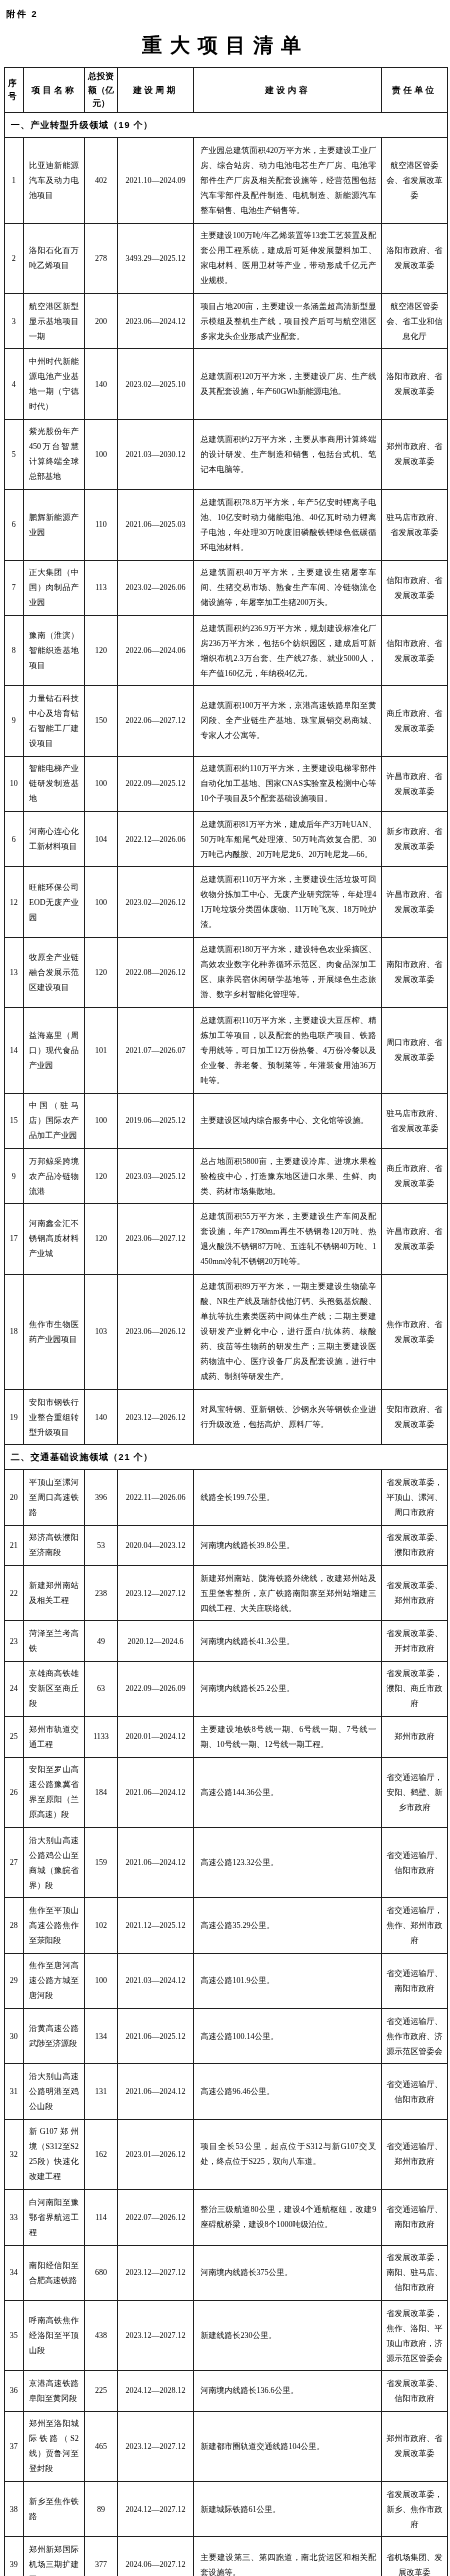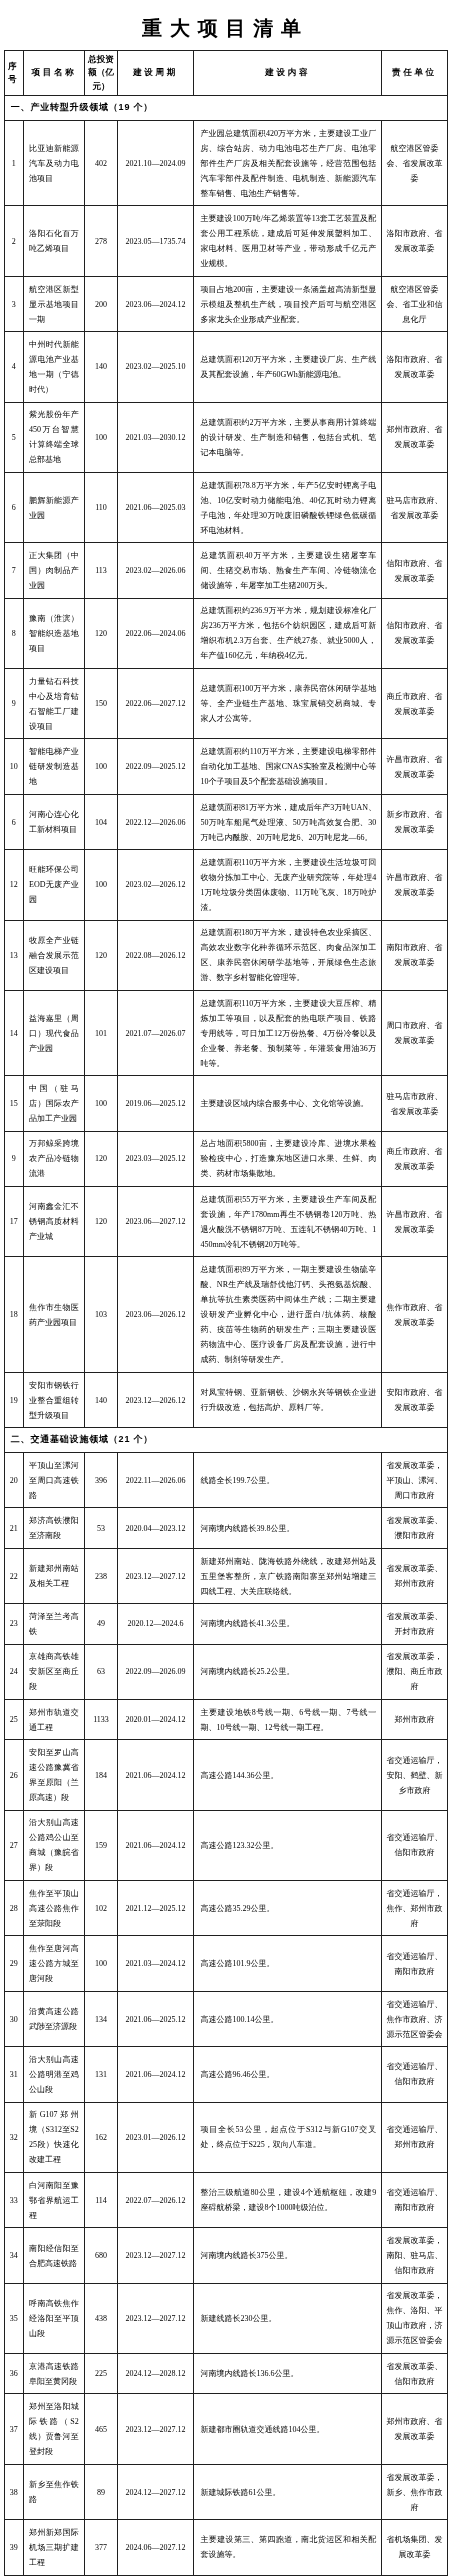--- a/index.html
+++ b/index.html
@@ -20,20 +20,21 @@
   td.col-name{text-align:justify;text-justify:inter-ideograph;padding-left:5.2px;padding-right:5.2px;}
   td.col-content{text-align:justify;text-justify:inter-ideograph;padding-left:6.3px;padding-right:5.2px;}
   td.col-resp{text-align:center;padding-left:2.1px;padding-right:2.1px;}
   tr.section-row td{font-family:"Liberation Sans","DejaVu Sans",sans-serif;font-weight:bold;
     font-size:9px;text-align:left;padding:5.2px 4.2px 5.2px 6.3px;letter-spacing:0.8px;line-height:1.5;}
 </style>
 </head>
 <body>
 
 <div class="page">
+  <div class="attachment">附件 2</div>
   <div class="doc-title">重大项目清单</div>
 
   <table class="projects">
     <colgroup>
       <col style="width:19.4px">
         <col style="width:61px">
         <col style="width:33px">
       <col style="width:76px">
         <col style="width:188px">
         <col style="width:65px">
@@ -57,21 +58,21 @@
           <td class="col-name">比亚迪新能源汽车及动力电池项目</td>
           <td class="col-inv">402</td>
           <td class="col-period">2021.10—2024.09</td>
           <td class="col-content">产业园总建筑面积420万平方米，主要建设工业厂房、综合站房、动力电池电芯生产厂房、电池零部件生产厂房及相关配套设施等，经营范围包括汽车零部件及配件制造、电机制造、新能源汽车整车销售、电池生产销售等。</td>
           <td class="col-resp">航空港区管委会、省发展改革委</td>
         </tr>
         <tr>
           <td class="col-no">2</td>
           <td class="col-name">洛阳石化百万吨乙烯项目</td>
           <td class="col-inv">278</td>
-          <td class="col-period">2023.05—1735.74</td>
+          <td class="col-period">3493.29—2025.12</td>
           <td class="col-content">主要建设100万吨/年乙烯装置等13套工艺装置及配套公用工程系统，建成后可延伸发展塑料加工、家电材料、医用卫材等产业，带动形成千亿元产业规模。</td>
           <td class="col-resp">洛阳市政府、省发展改革委</td>
         </tr>
         <tr>
           <td class="col-no">3</td>
           <td class="col-name">航空港区新型显示基地项目一期</td>
           <td class="col-inv">200</td>
           <td class="col-period">2023.06—2024.12</td>
           <td class="col-content">项目占地200亩，主要建设一条涵盖超高清新型显示模组及整机生产线，项目投产后可与航空港区多家龙头企业形成产业配套。</td>
           <td class="col-resp">航空港区管委会、省工业和信息化厅</td>
@@ -114,21 +115,21 @@
           <td class="col-inv">120</td>
           <td class="col-period">2022.06—2024.06</td>
           <td class="col-content">总建筑面积约236.9万平方米，规划建设标准化厂房236万平方米，包括6个纺织园区，建成后可新增织布机2.3万台套、生产线27条、就业5000人，年产值160亿元，年纳税4亿元。</td>
           <td class="col-resp">信阳市政府、省发展改革委</td>
         </tr>
         <tr>
           <td class="col-no">9</td>
           <td class="col-name">力量钻石科技中心及培育钻石智能工厂建设项目</td>
           <td class="col-inv">150</td>
           <td class="col-period">2022.06—2027.12</td>
-          <td class="col-content">总建筑面积100万平方米，康养民宿休闲研学基地等、全产业链生产基地、珠宝展销交易商城、专家人才公寓等。</td>
+          <td class="col-content">总建筑面积100万平方米，京港高速铁路阜阳至黄冈段、全产业链生产基地、珠宝展销交易商城、专家人才公寓等。</td>
           <td class="col-resp">商丘市政府、省发展改革委</td>
         </tr>
         <tr>
           <td class="col-no">10</td>
           <td class="col-name">智能电梯产业链研发制造基地</td>
           <td class="col-inv">100</td>
           <td class="col-period">2022.09—2025.12</td>
           <td class="col-content">总建筑面积约110万平方米，主要建设电梯零部件自动化加工基地、国家CNAS实验室及检测中心等10个子项目及5个配套基础设施项目。</td>
           <td class="col-resp">许昌市政府、省发展改革委</td>
         </tr>

